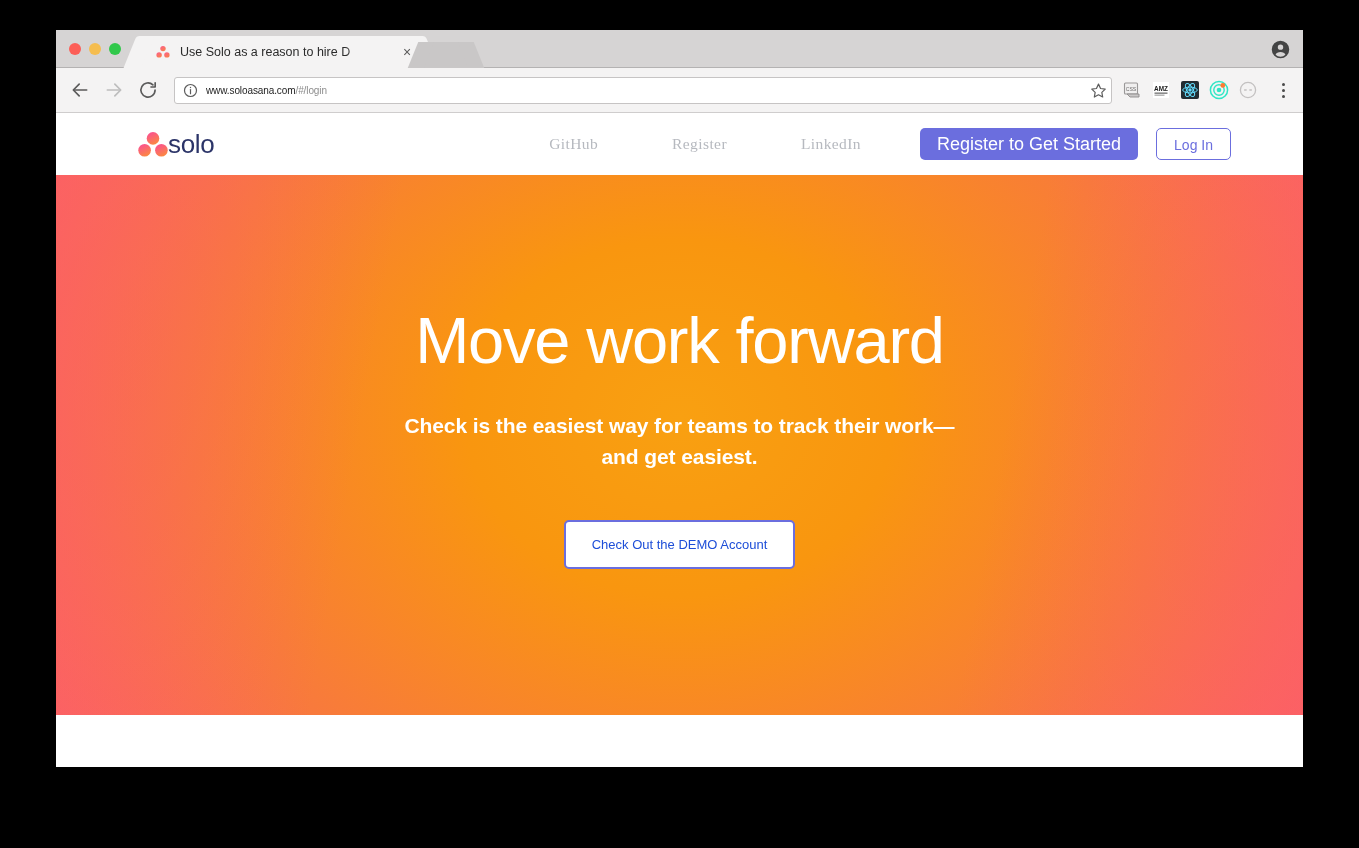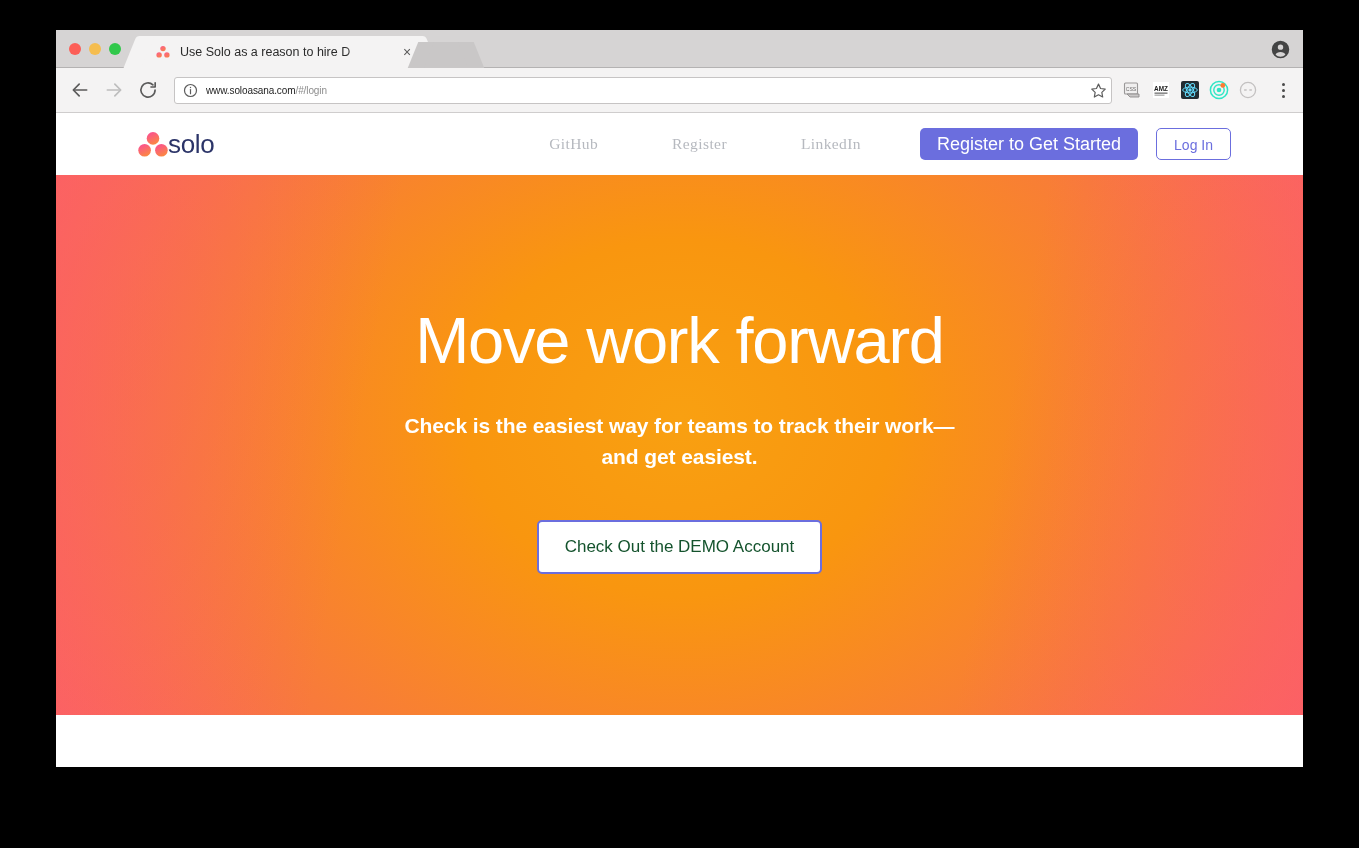--- a/index.html
+++ b/index.html
@@ -276,22 +276,22 @@
     font-size: 21px;
     line-height: 1.48;
     color: #ffffff;
     font-weight: bold;
     letter-spacing: -0.1px;
   }
   .hero-cta {
     margin-top: 48px;
     display: inline-block;
     background: #ffffff;
-    color: #14532d;
-    font-size: 17px;
+    color: #1d4ed8;
+    font-size: 13px;
     font-family: inherit;
     border: 2px solid #6b6ede;
     border-radius: 5px;
     padding: 15px 26px;
     cursor: pointer;
   }
 
   .footer-band { height: 51px; background: #ffffff; }
 </style>
 </head>

